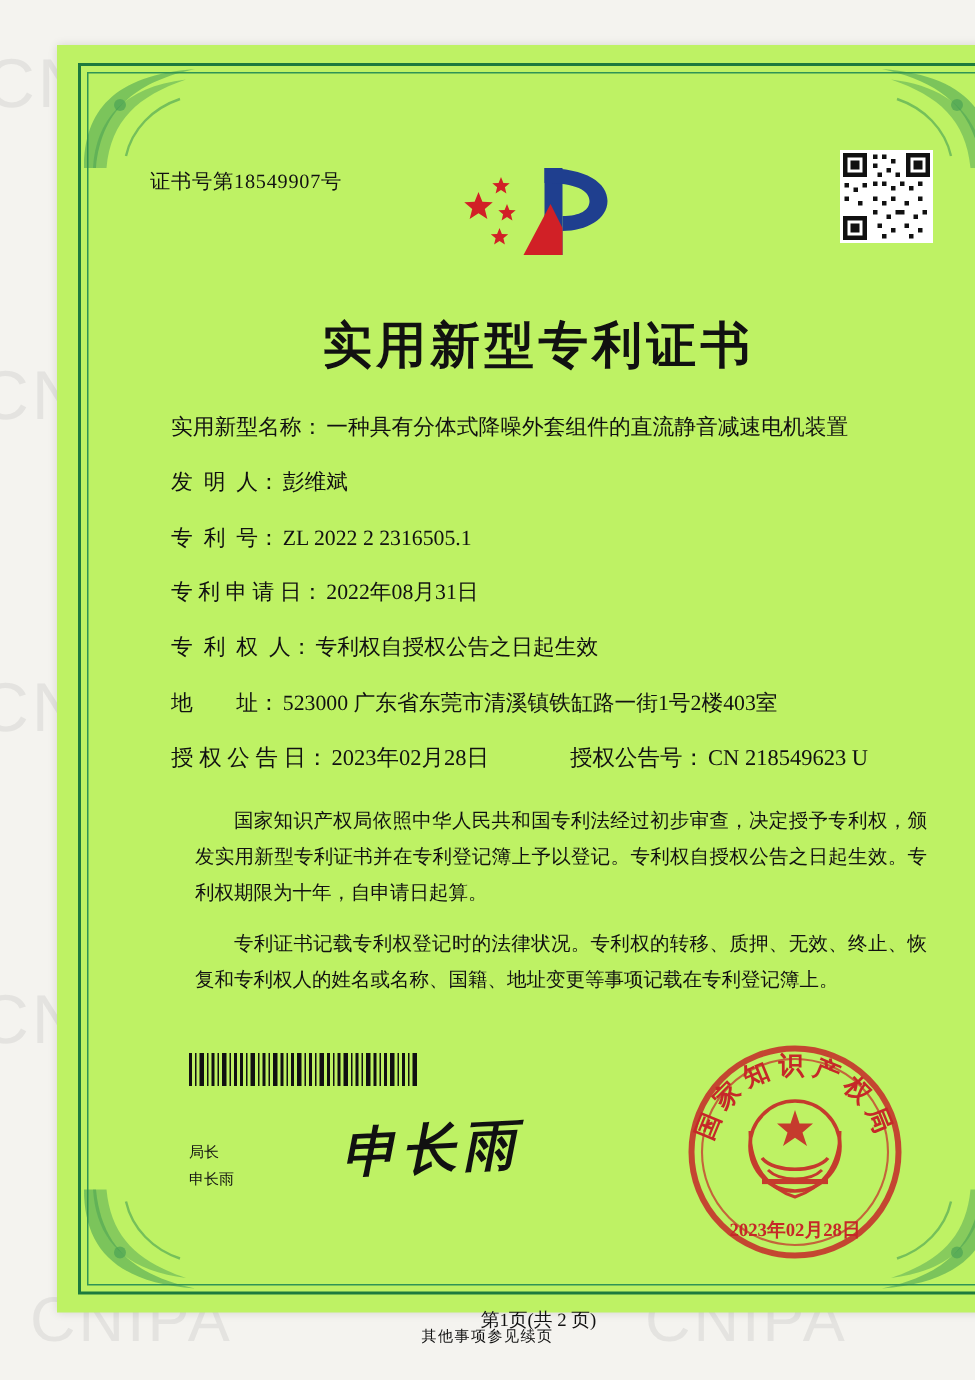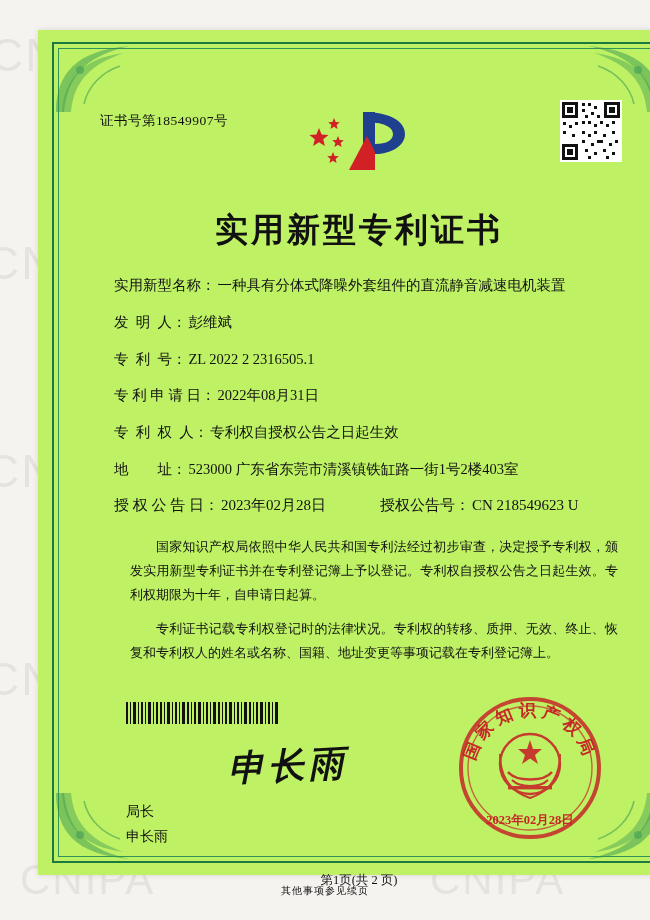--- a/index.html
+++ b/index.html
@@ -95,21 +95,21 @@
   .para p{margin:0 0 10px 0;text-indent:2em;}
 
   
   .barcode{
     position:absolute;left:88px;top:672px;width:152px;height:22px;
   }
 
   
   .sig-label{
     position:absolute;left:88px;top:730px;
-    font-size:14px;color:#111;line-height:1.75;margin-top:40px;
+    font-size:10px;color:#111;line-height:1.75;
   }
   .sig-hand{
     position:absolute;left:190px;top:712px;
     font-size:36px;color:#111;
     font-family:"Liberation Serif","DejaVu Serif",serif;
     font-style:italic;font-weight:700;
     letter-spacing:4px;
     transform:rotate(-3deg);
   }
 

